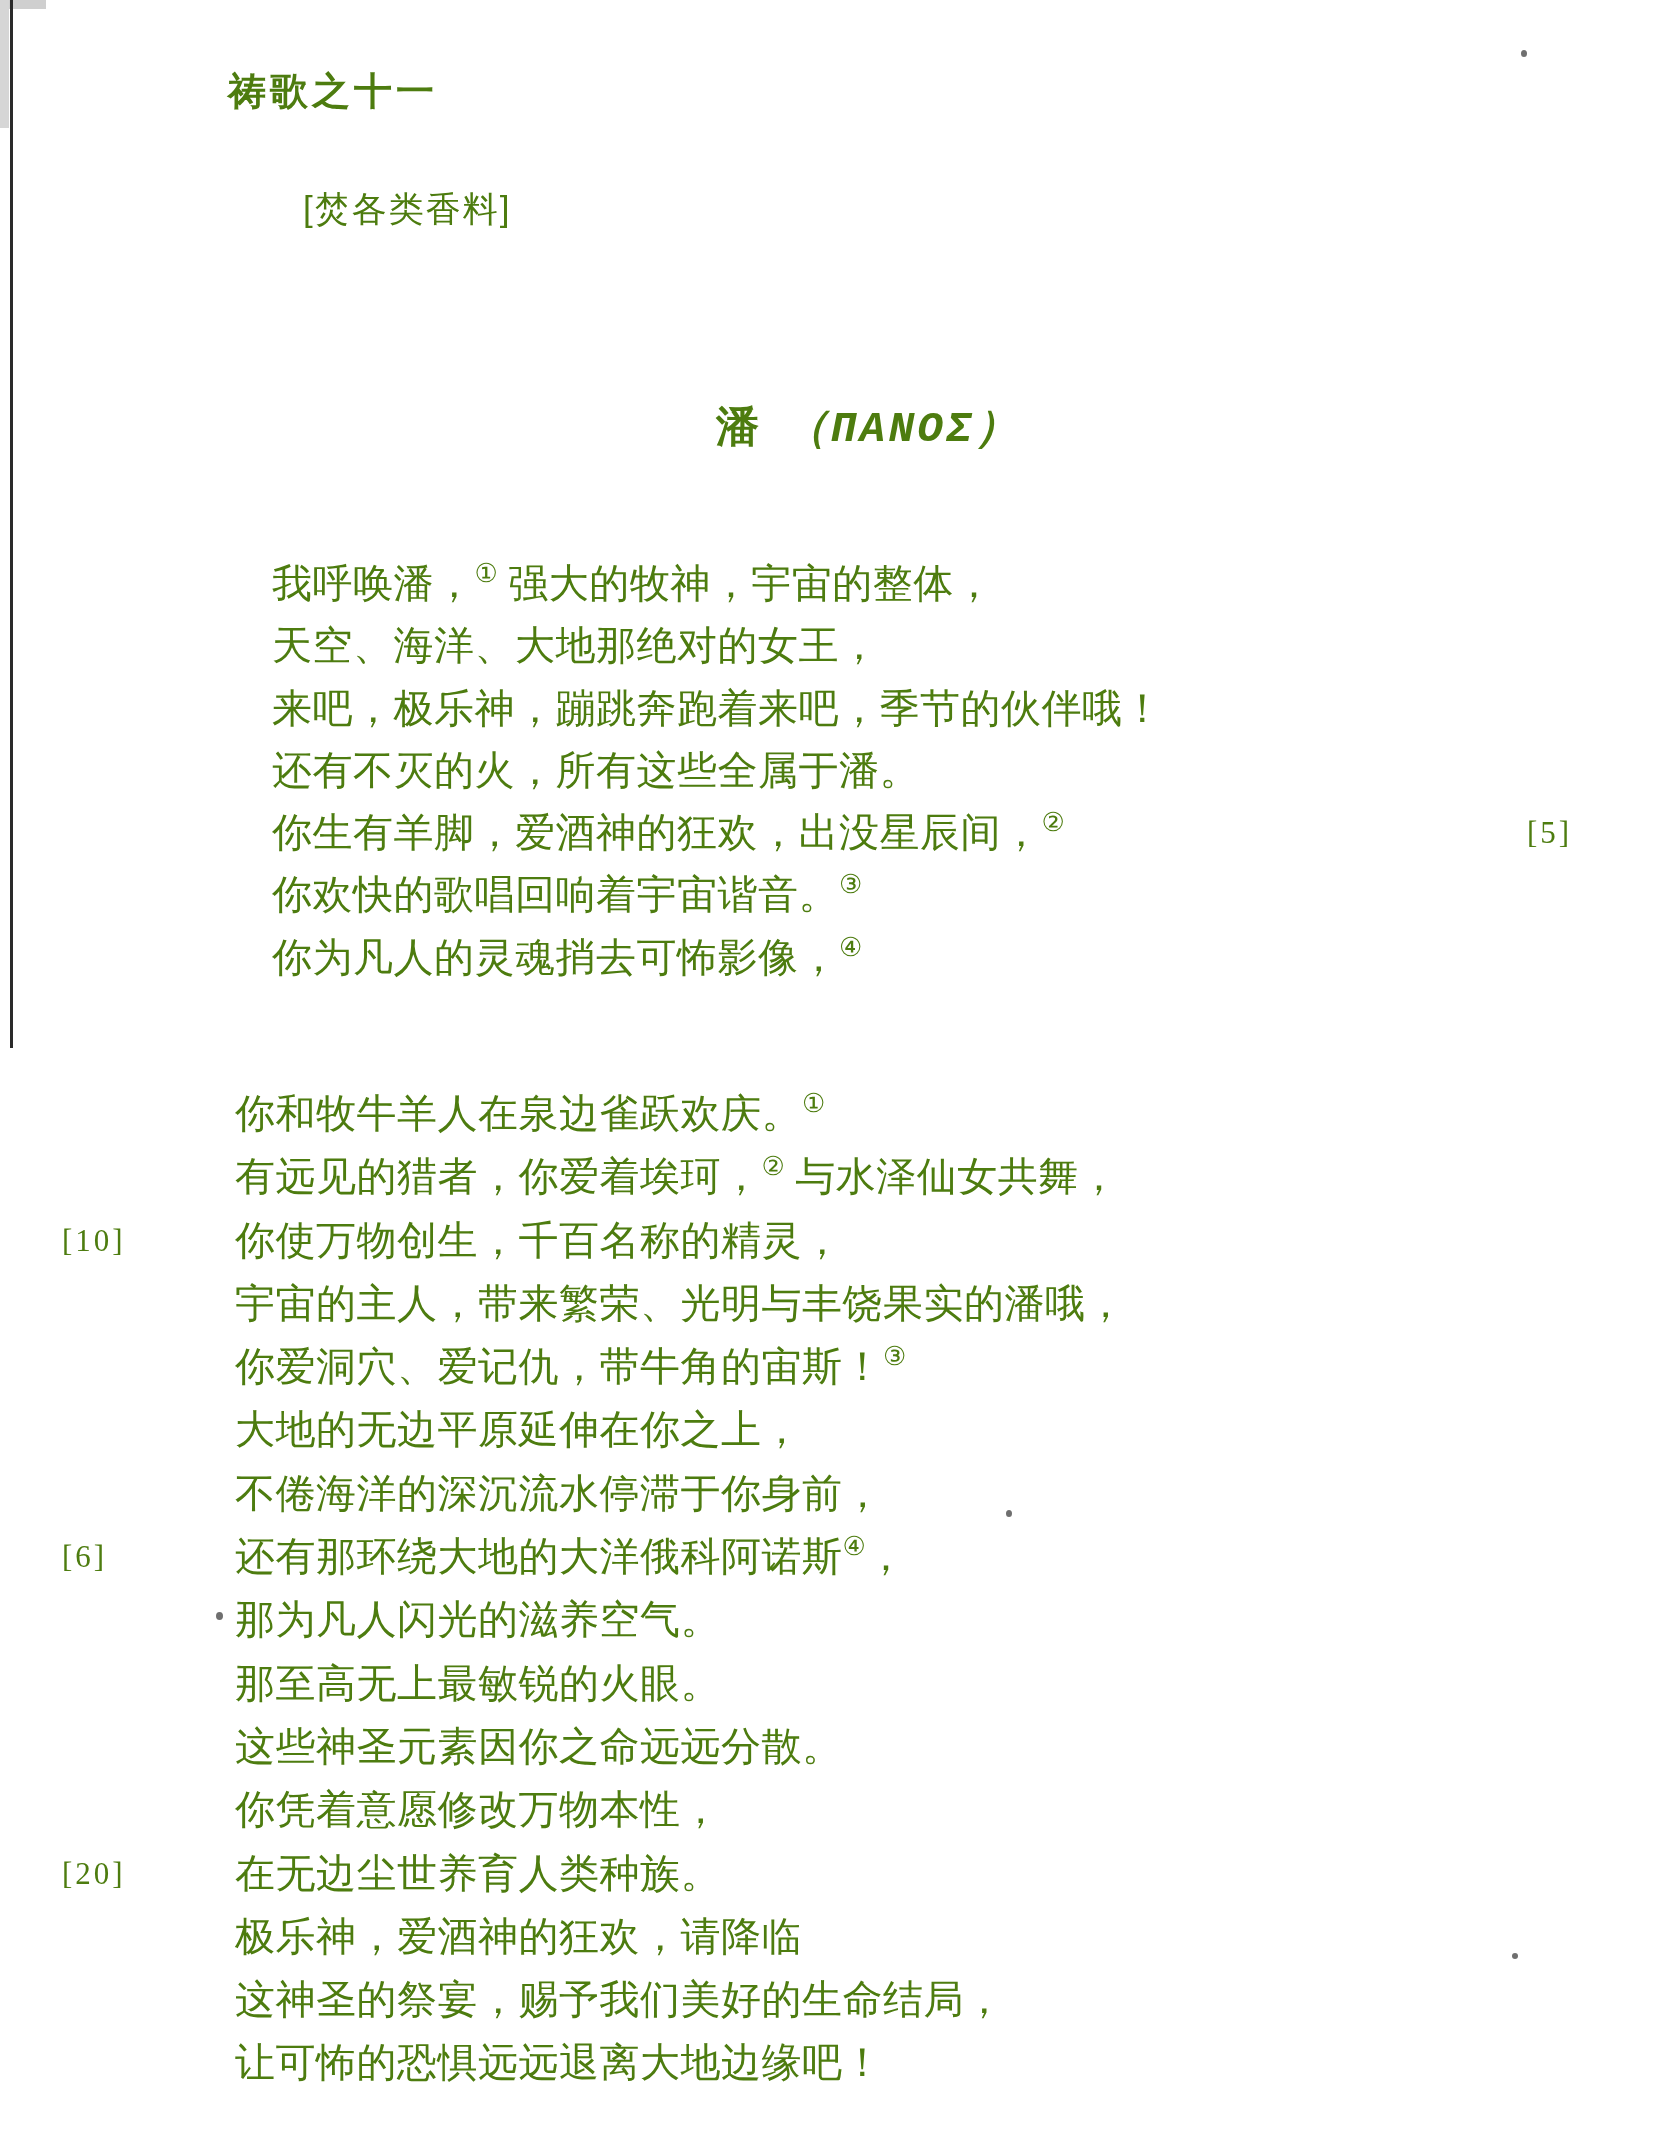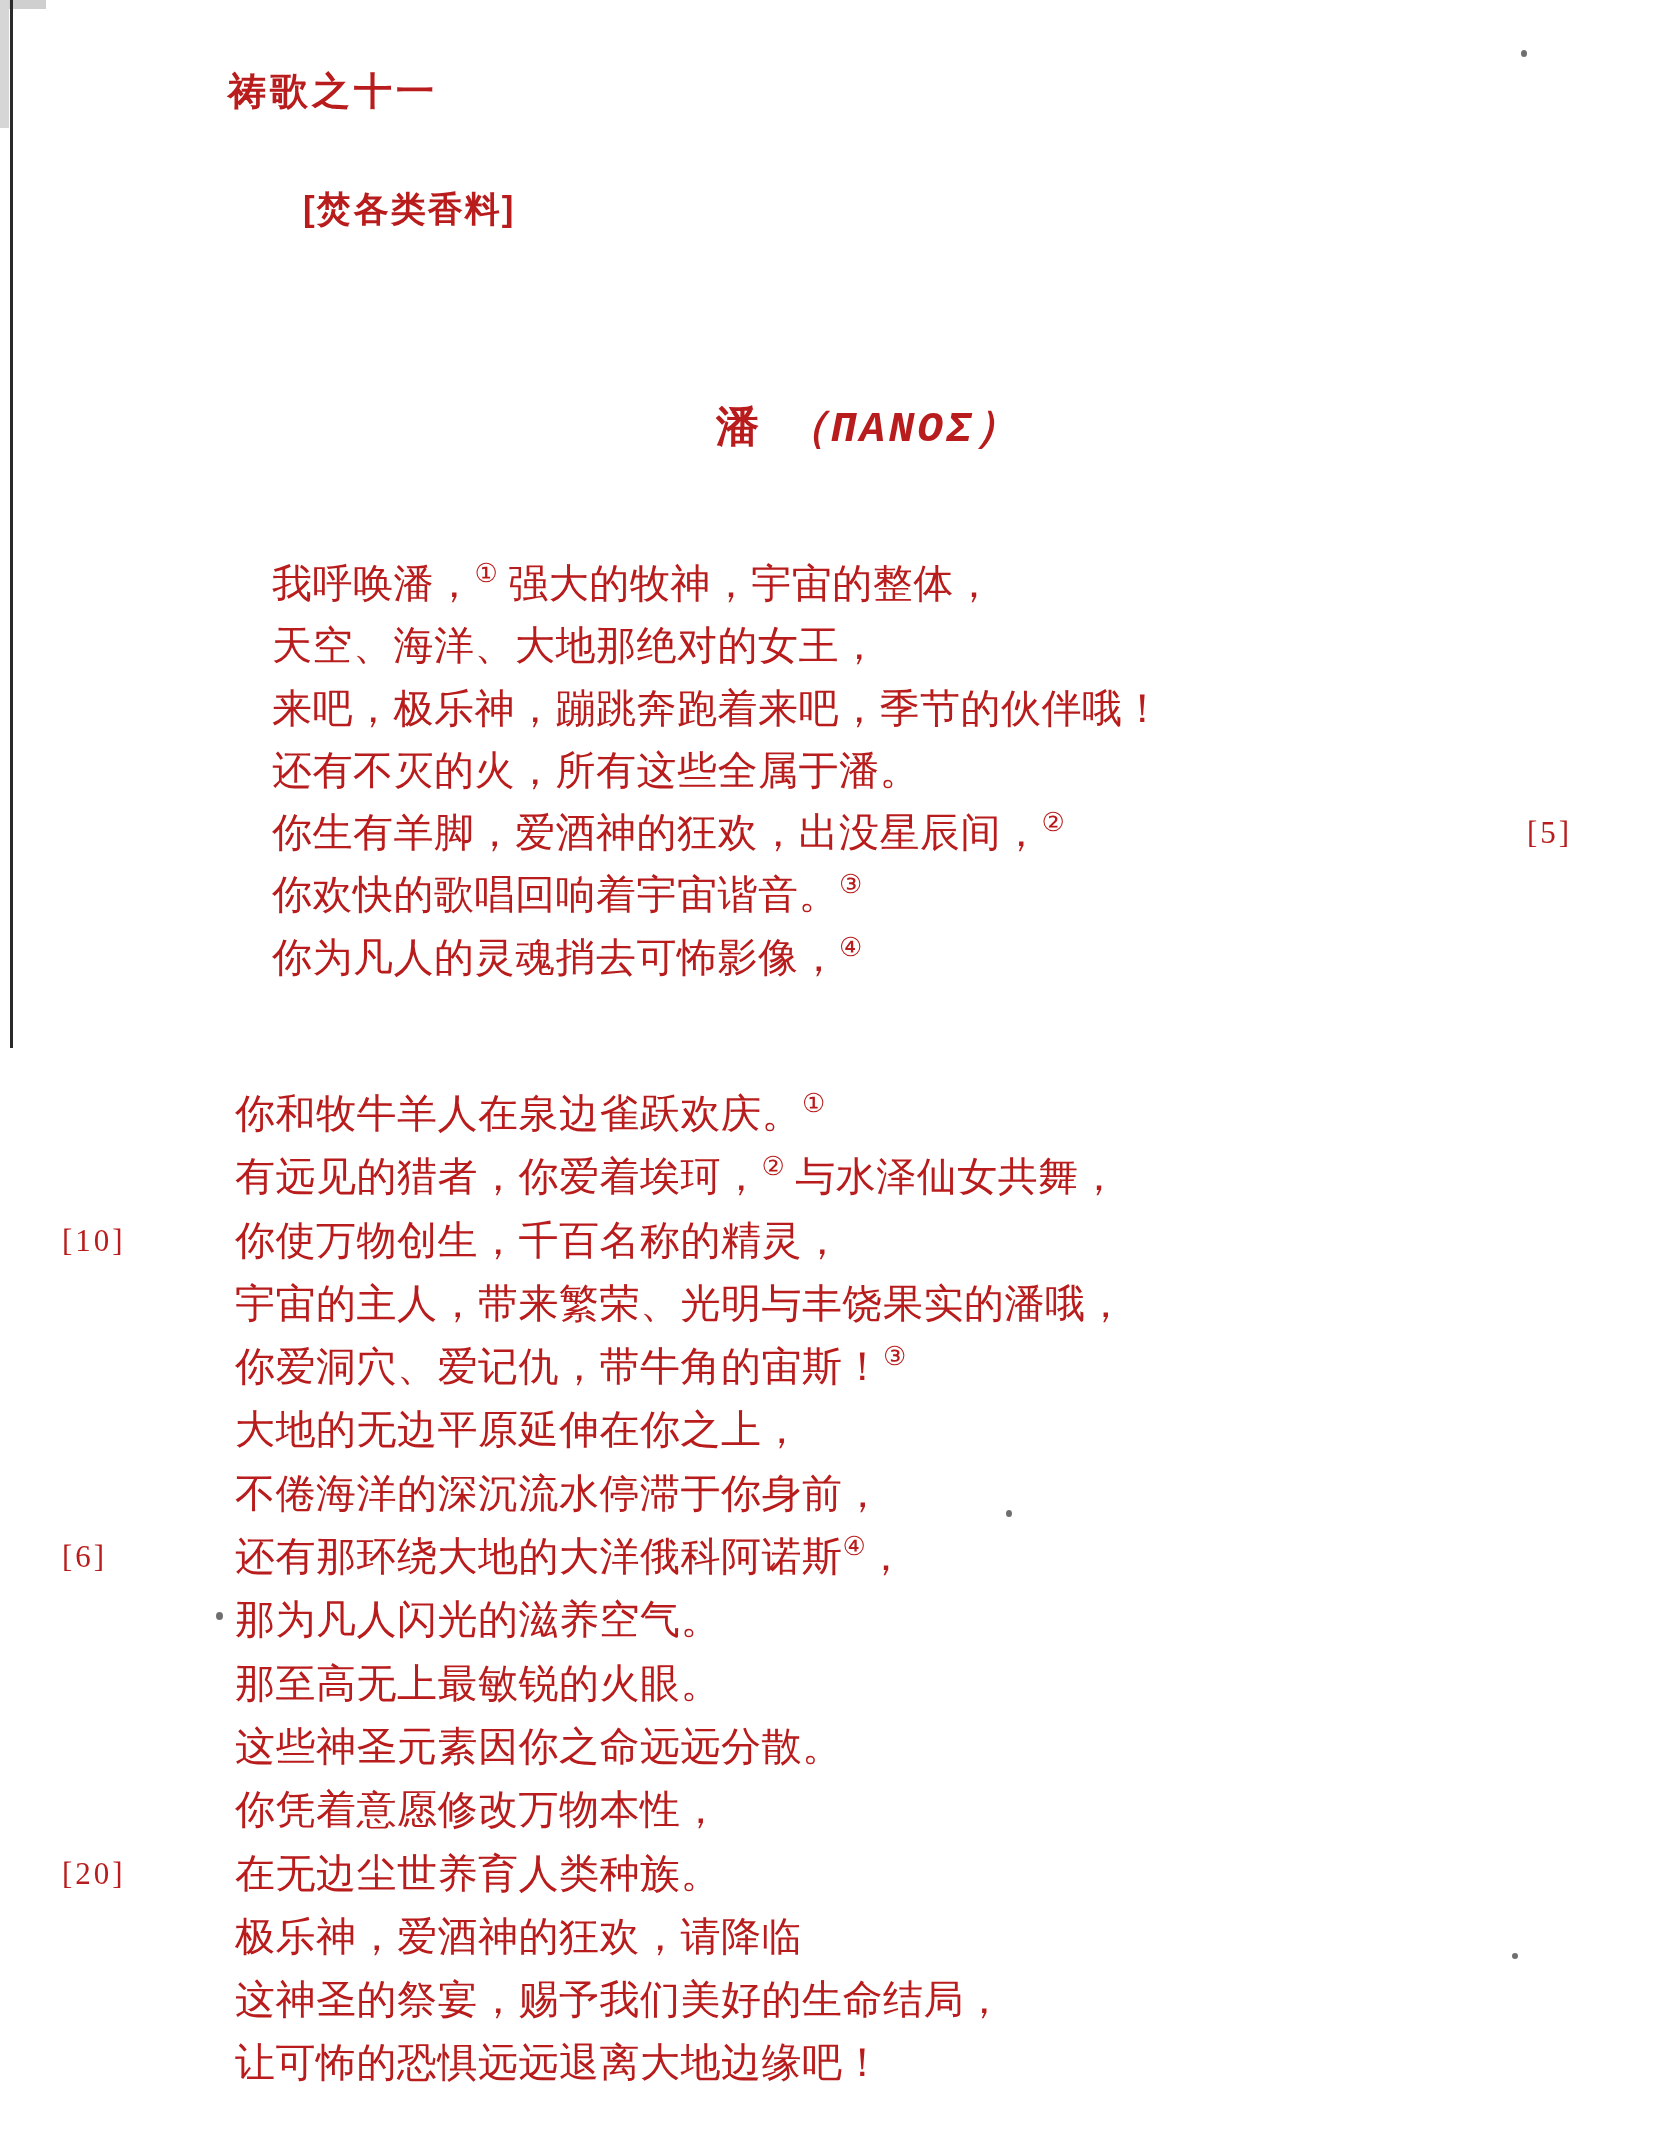--- a/index.html
+++ b/index.html
@@ -3,21 +3,21 @@
 <meta charset="utf-8">
 <style>
   html, body { margin: 0; padding: 0; background: #e8e8e8; }
   .page {
     position: relative;
     width: 1668px;
     height: 2129px;
     background: #ffffff;
     overflow: hidden;
     font-family: "Liberation Serif", "DejaVu Serif", serif;
-    color: #b91c1c;
+    color: #4d7c0f;
   }
   
   .edge-line {
     position: absolute; left: 10px; top: 0;
     width: 3px; height: 1048px; background: #2a2a2a;
   }
   .corner-shade-top {
     position: absolute; left: 0; top: 0;
     width: 46px; height: 9px; background: #cfcfcf;
   }
@@ -31,21 +31,21 @@
   .speck.s3 { left: 216px;  top: 1612px; width: 7px; height: 8px; }
   .speck.s4 { left: 1006px; top: 1510px; width: 6px; height: 7px; }
 
   .doc-header {
     position: absolute; left: 228px; top: 66px;
     font-size: 38px; font-weight: bold; letter-spacing: 4px;
   }
   .ritual-note {
     position: absolute; left: 303px; top: 186px;
     font-family: "Liberation Sans", "DejaVu Sans", sans-serif;
-    font-size: 35px; font-weight: bold; letter-spacing: 2px;
+    font-size: 35px; font-weight: normal; letter-spacing: 2px;
   }
   .hymn-title {
     position: absolute; left: 716px; top: 398px;
     font-size: 43px; font-weight: bold; white-space: nowrap; font-family: Liberation Mono, monospace;
   }
   .hymn-title .greek { font-style: italic; letter-spacing: 3px; }
 
   .stanza { position: absolute; }
   .stanza-1 { left: 272px; top: 558px; }
   .stanza-2 { left: 235px; top: 1082px; }

